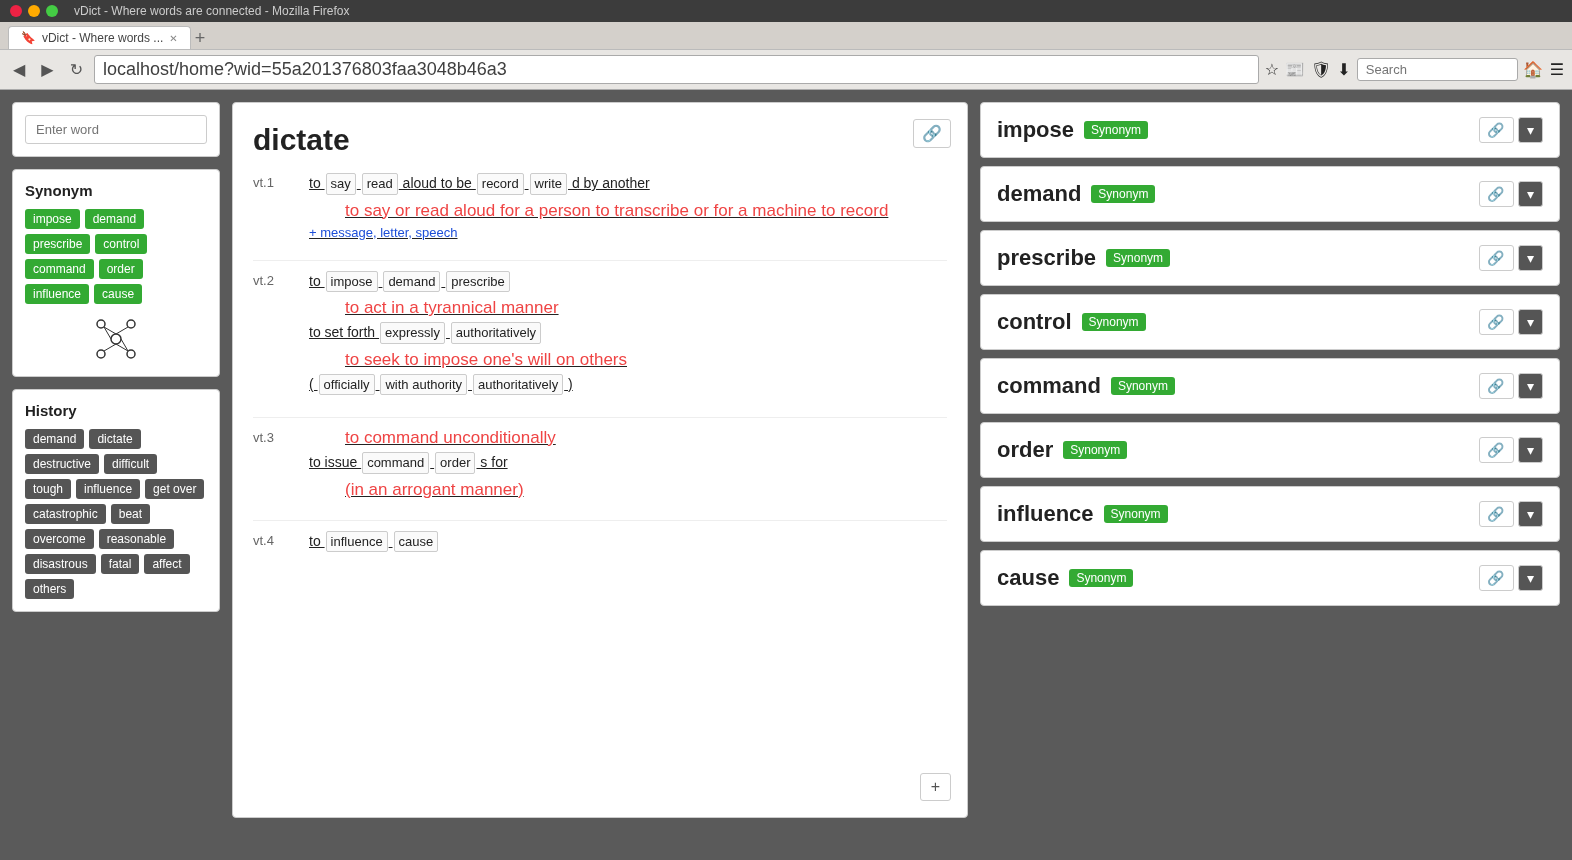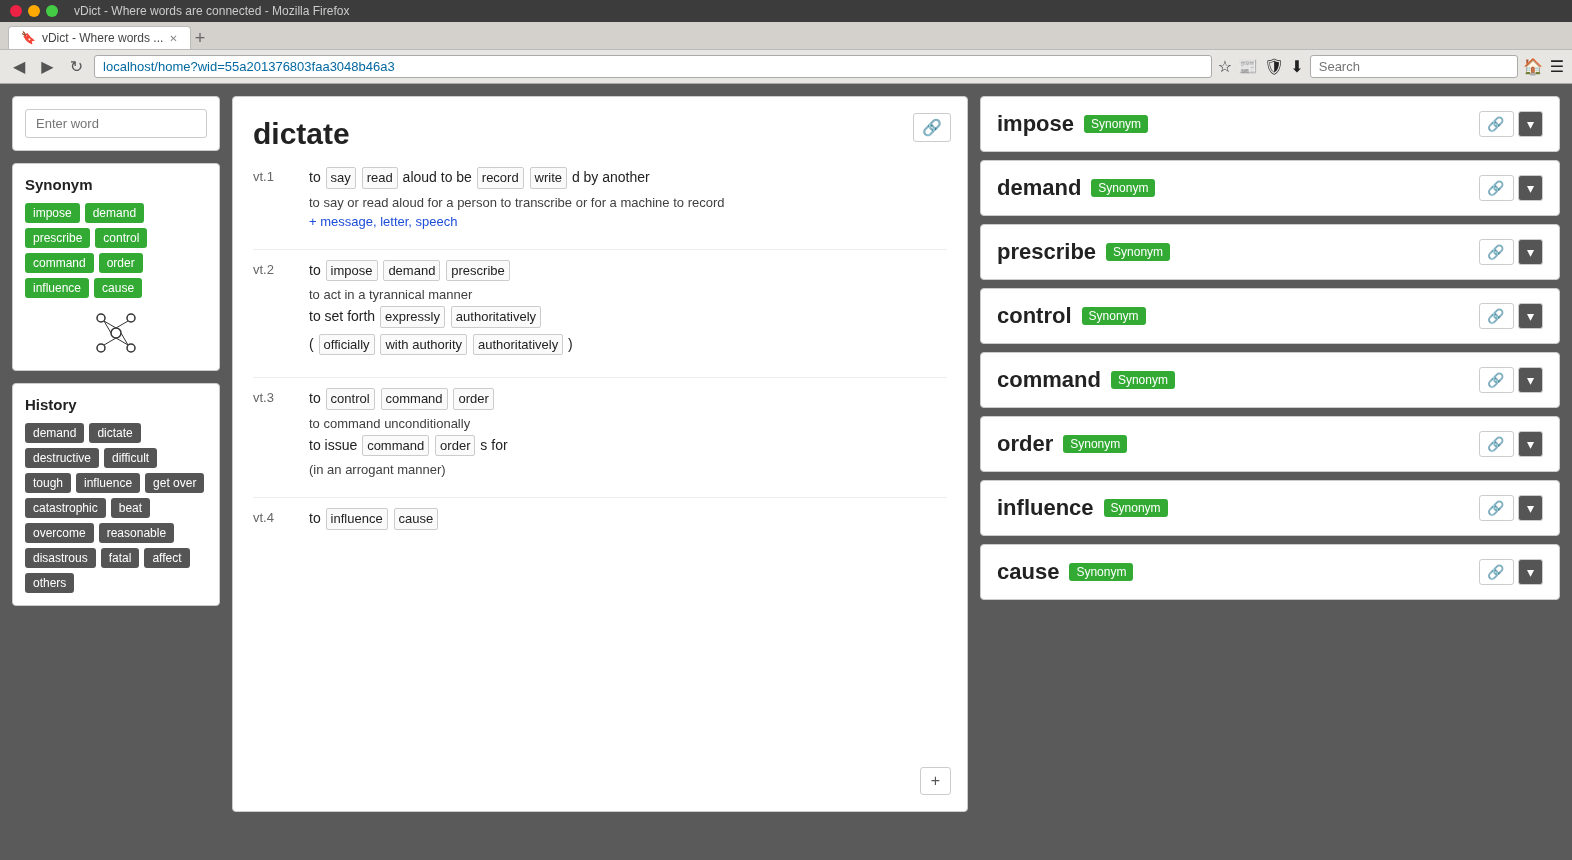--- a/index.html
+++ b/index.html
@@ -42,30 +42,30 @@
     }
     .nav-btn {
       background: none; border: none; cursor: pointer;
       font-size: 16px; color: #555; padding: 2px 5px;
     }
     .address-bar {
       flex: 1;
       border: 1px solid #aaa;
       border-radius: 3px;
       padding: 3px 8px;
-      font-size: 13px;
-      background: white;
-      color: #0369a1;
+      font-size: 18px;
+      background: white;
+      color: #404040;
     }
     .search-bar {
       border: 1px solid #aaa;
       border-radius: 3px;
       padding: 3px 8px;
       font-size: 13px;
-      width: 208px;
+      width: 161px;
       background: white;
     }
     .toolbar-icon { font-size: 16px; cursor: pointer; }
 
     
     .tab-bar {
       background: #d4d0cb;
       display: flex;
       align-items: flex-end;
       padding: 4px 8px 0;
@@ -187,39 +187,40 @@
       margin-bottom: 16px;
       display: flex;
       gap: 24px;
     }
     .pos-label {
       color: #666;
       font-size: 13px;
       min-width: 32px;
       margin-top: 2px;
     }
-    .def-content { flex: 1; }
+    .def-content { flex: 1; text-decoration: underline; }
     .def-line {
       margin-bottom: 6px;
       line-height: 1.5;
       font-size: 14px;
     }
     .word-tag {
       display: inline-block;
       border: 1px solid #ccc;
       border-radius: 2px;
       padding: 0 4px;
       font-size: 13px;
       margin: 0 1px;
       background: #fafafa;
     }
     .def-extra {
-      color: #404040;
-      font-size: 13px;
+      color: #ef4444;
+      font-size: 17px;
       margin-bottom: 4px;
+      margin-left: 36px;
     }
     .plus-more {
       color: #1d4ed8;
       font-size: 13px;
       margin-bottom: 4px;
     }
     .plus-btn {
       position: absolute;
       bottom: 16px;
       right: 16px;
@@ -406,33 +407,31 @@
     <div class="definition-section">
       <div class="pos-label">vt.2</div>
       <div class="def-content">
         <div class="def-line">
           to <span class="word-tag">impose</span> <span class="word-tag">demand</span> <span class="word-tag">prescribe</span>
         </div>
         <div class="def-extra">to act in a tyrannical manner</div>
         <div class="def-line">
           to set forth <span class="word-tag">expressly</span> <span class="word-tag">authoritatively</span>
         </div>
+        <div class="def-extra">to seek to impose one's will on others</div>
         <div class="def-line">
           ( <span class="word-tag">officially</span> <span class="word-tag">with authority</span> <span class="word-tag">authoritatively</span> )
         </div>
       </div>
     </div>
     <hr class="divider">
 
     <div class="definition-section">
       <div class="pos-label">vt.3</div>
       <div class="def-content">
-        <div class="def-line">
-          to <span class="word-tag">control</span> <span class="word-tag">command</span> <span class="word-tag">order</span>
-        </div>
         <div class="def-extra">to command unconditionally</div>
         <div class="def-line">
           to issue <span class="word-tag">command</span> <span class="word-tag">order</span> s for
         </div>
         <div class="def-extra">(in an arrogant manner)</div>
       </div>
     </div>
     <hr class="divider">
 
     <div class="definition-section">

